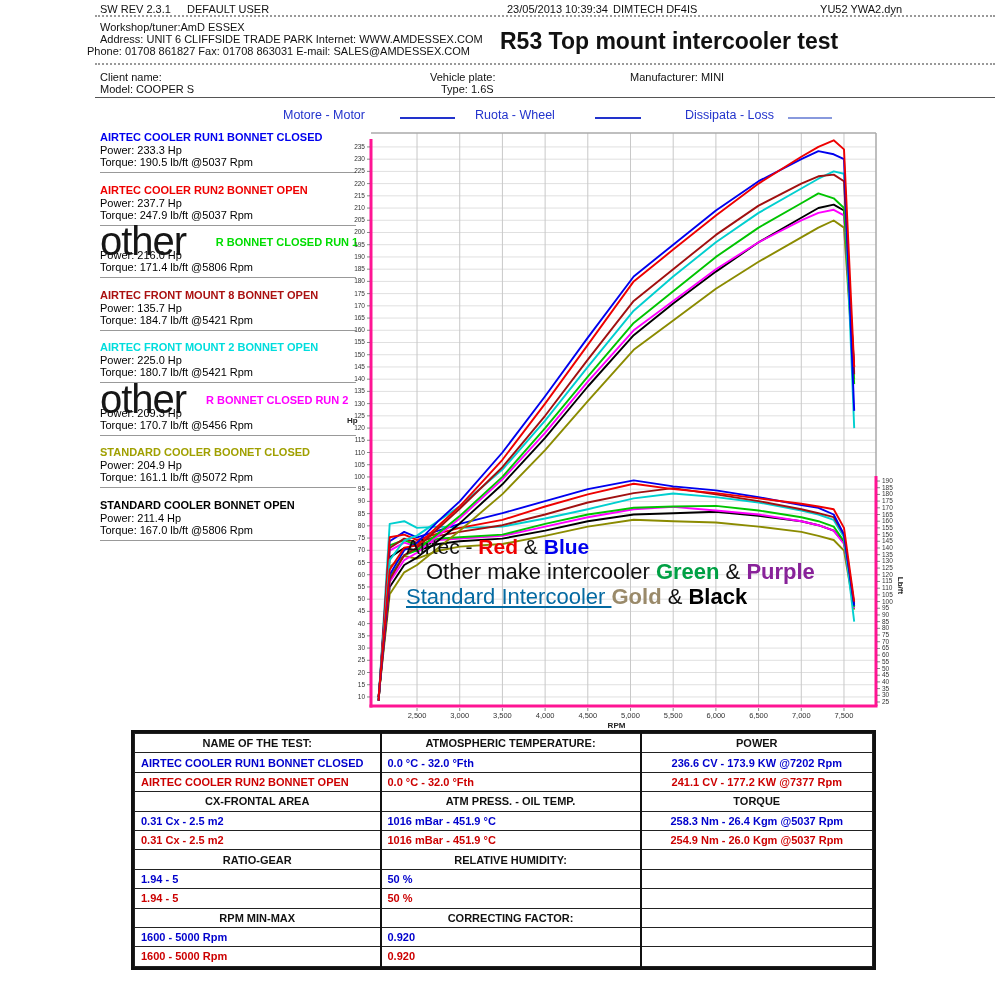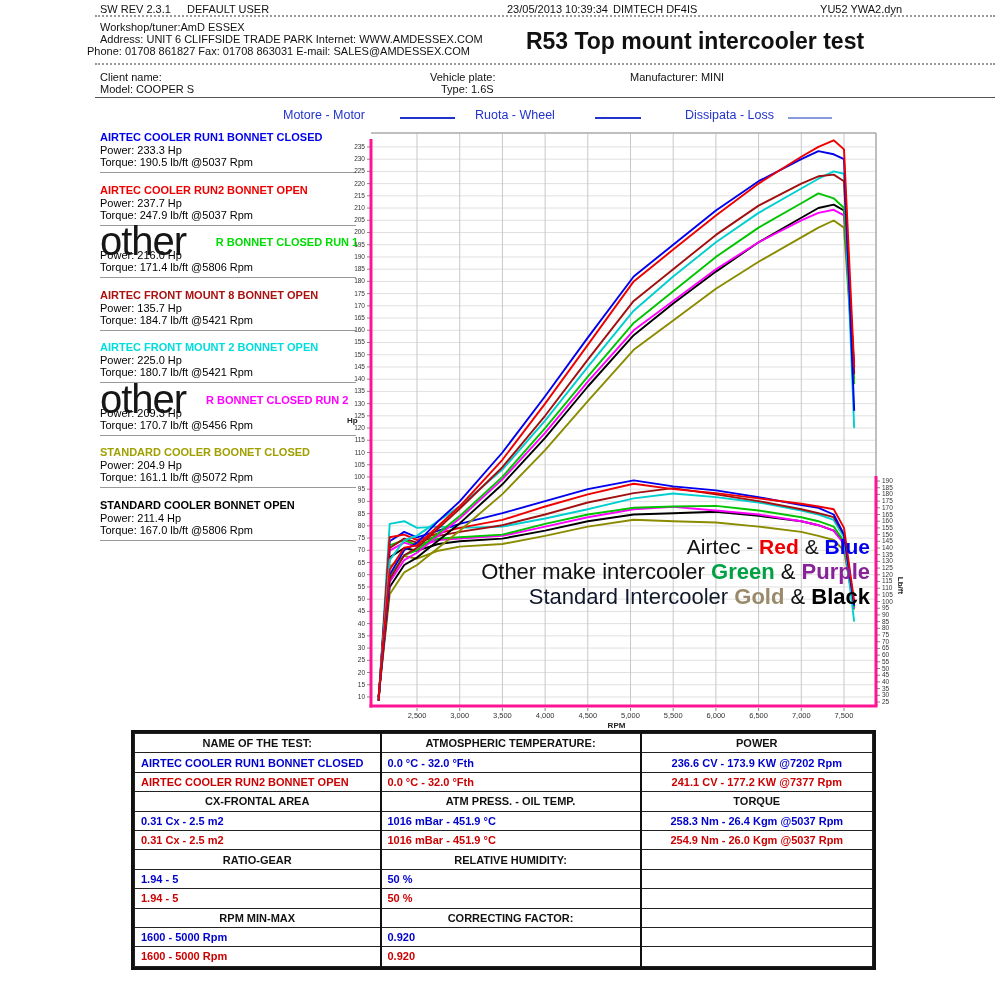--- a/index.html
+++ b/index.html
@@ -2,36 +2,36 @@
 <html><head>
 <meta charset="utf-8">
 <style>
   html,body{margin:0;padding:0;}
   body{width:1000px;height:1000px;background:#ffffff;position:relative;overflow:hidden;
        font-family:"Liberation Sans",sans-serif;color:#111;}
   .abs{position:absolute;white-space:nowrap;}
   .t11{font-size:11px;line-height:12px;}
   .dashline{position:absolute;border-top:2px dotted #999;height:0;}
   .solidline{position:absolute;border-top:1px solid #555;height:0;}
-  .report-title{font-size:23px;font-weight:bold;text-align:center;}
+  .report-title{font-size:23px;font-weight:bold;text-align:left;}
   
   .key-label{position:absolute;color:#2233cc;font-size:12.5px;font-weight:normal;}
   .key-line{position:absolute;height:0;border-top:2px solid #2233cc;}
   .key-line.light{border-top-color:#8899dd;}
   
   #legend-panel{position:absolute;left:100px;top:131px;width:268px;}
   .legend-entry{position:relative;height:52.5px;}
   .legend-title{font-size:11px;font-weight:bold;line-height:13px;}
   .legend-line{font-size:11px;line-height:12px;color:#000;}
   .legend-sep{border-bottom:1px solid #999;width:256px;margin-top:4px;}
   .masked .legend-title{padding-left:106px;}
   .mask-overlay{position:absolute;left:0;top:-15px;font-size:40px;line-height:40px;
                 letter-spacing:-1px;color:#161616;z-index:5;font-weight:normal;text-align:right;}
   
-  .anno{position:absolute;left:406px;width:464px;text-align:right;color:#111;z-index:2;}
+  .anno{position:absolute;left:406px;width:464px;text-align:left;color:#111;z-index:2;}
   
   #chart-svg{position:absolute;left:340px;top:100px;pointer-events:none;}
   
   #table-wrap{position:absolute;left:131px;top:730px;width:739px;border:3px solid #111;
               background:#fff;}
   #data-table{width:100%;border-collapse:collapse;table-layout:fixed;}
   #data-table td{border:1px solid #222;height:18.4px;font-size:11px;padding:0 6px;
                  overflow:hidden;white-space:nowrap;}
   #data-table td:nth-child(1),#data-table td:nth-child(2){border-right:2px solid #111;}
   tr.row-header td{background:#cfe2f3;text-align:center;font-weight:bold;border-bottom:2px solid #111;}
@@ -383,22 +383,22 @@
     <polyline points="378.6,697.0 389.7,587.0 404.2,565.0 417.0,557.6 438.4,540.5 459.7,523.4 502.4,484.3 545.1,437.8 587.8,386.5 633.7,335.2 673.2,303.4 715.9,271.6 758.6,242.3 801.3,217.8 818.4,208.0 833.7,204.6 844.0,210.5 854.2,366.9" fill="none" stroke="#000000" stroke-width="1.9" stroke-linejoin="round"></polyline>
     <polyline points="378.6,697.0 389.7,582.1 404.2,560.1 417.0,552.7 438.4,535.6 459.7,518.5 502.4,479.4 545.1,432.9 587.8,381.6 633.7,330.3 673.2,300.9 715.9,269.2 758.6,242.3 801.3,220.3 818.4,212.9 833.7,209.8 844.0,215.4 854.2,371.8" fill="none" stroke="#ff00ff" stroke-width="1.9" stroke-linejoin="round"></polyline>
     <polyline points="378.6,697.0 389.7,577.2 404.2,555.2 417.0,550.3 438.4,533.2 459.7,516.1 502.4,476.9 545.1,428.1 587.8,376.7 633.7,322.9 673.2,291.2 715.9,256.9 758.6,227.6 801.3,203.2 818.4,193.4 833.7,198.3 844.0,208.0 854.2,384.1" fill="none" stroke="#00c400" stroke-width="1.9" stroke-linejoin="round"></polyline>
     <polyline points="378.6,697.0 389.7,560.1 404.2,540.5 417.0,535.6 438.4,520.9 459.7,506.3 502.4,469.6 545.1,420.7 587.8,366.9 633.7,310.7 673.2,276.5 715.9,242.3 758.6,212.9 801.3,188.5 818.4,178.7 833.7,171.4 844.0,173.8 854.2,428.1" fill="none" stroke="#00cfcf" stroke-width="1.9" stroke-linejoin="round"></polyline>
     <polyline points="378.6,697.0 389.7,579.6 404.2,555.2 417.0,547.8 438.4,528.3 459.7,508.7 502.4,467.2 545.1,415.8 587.8,359.6 633.7,300.9 673.2,269.2 715.9,234.9 758.6,205.6 801.3,183.6 818.4,176.3 833.7,174.6 844.0,181.2 854.2,374.3" fill="none" stroke="#a01010" stroke-width="1.9" stroke-linejoin="round"></polyline>
     <polyline points="378.6,697.0 389.7,574.7 404.2,550.3 417.0,542.9 438.4,520.9 459.7,501.4 502.4,452.5 545.1,396.3 587.8,337.6 633.7,276.5 673.2,244.7 715.9,210.5 758.6,181.2 801.3,159.2 818.4,151.1 833.7,154.3 844.0,159.2 854.2,410.9" fill="none" stroke="#0000ee" stroke-width="1.9" stroke-linejoin="round"></polyline>
     <polyline points="378.6,697.0 389.7,569.8 404.2,547.8 417.0,545.4 438.4,525.8 459.7,506.3 502.4,459.8 545.1,403.6 587.8,344.9 633.7,281.4 673.2,249.6 715.9,215.4 758.6,183.6 801.3,156.7 818.4,146.9 833.7,140.3 844.0,149.4 854.2,366.9" fill="none" stroke="#ee0000" stroke-width="1.9" stroke-linejoin="round"></polyline>
   </svg>
 
 <div class="anno" id="anno-1" style="top:535px;font-size:21px"><span style="color: rgb(17, 17, 17);">Airtec - </span><span style="color: rgb(238, 0, 0); font-weight: bold;">Red</span><span style="color: rgb(17, 17, 17);"> &amp; </span><span style="color: rgb(0, 0, 238); font-weight: bold;">Blue</span></div>
-<div class="anno" id="anno-2" style="top:559px;font-size:22px"><span style="color: rgb(17, 17, 17);">Other make intercooler </span><span style="color: rgb(0, 160, 68); font-weight: bold;">Green</span><span style="color: rgb(17, 17, 17);"> &amp; </span><span style="color: rgb(136, 34, 153); font-weight: bold;">Purple</span></div>
-<div class="anno" id="anno-3" style="top:584px;font-size:22px"><span style="color: #0f172a;">Standard Intercooler </span><span style="color: rgb(154, 138, 106); font-weight: bold;">Gold</span><span style="color: rgb(17, 17, 17);"> &amp; </span><span style="color: rgb(0, 0, 0); font-weight: bold;">Black</span></div>
+<div class="anno" id="anno-2" style="top:559px;font-size:22px"><span style="color: rgb(17, 17, 17); margin-left: 20px;">Other make intercooler </span><span style="color: rgb(0, 160, 68); font-weight: bold;">Green</span><span style="color: rgb(17, 17, 17);"> &amp; </span><span style="color: rgb(136, 34, 153); font-weight: bold;">Purple</span></div>
+<div class="anno" id="anno-3" style="top:584px;font-size:22px"><span style="color: #0369a1; text-decoration: underline;">Standard Intercooler </span><span style="color: rgb(154, 138, 106); font-weight: bold;">Gold</span><span style="color: rgb(17, 17, 17);"> &amp; </span><span style="color: rgb(0, 0, 0); font-weight: bold;">Black</span></div>
 
 <div id="table-wrap">
   <table id="data-table">
     <colgroup>
         <col style="width:245px">
         <col style="width:259px">
         <col style="width:231px">
       </colgroup>
     <tbody id="data-table-body">
         <tr class="row-label">

